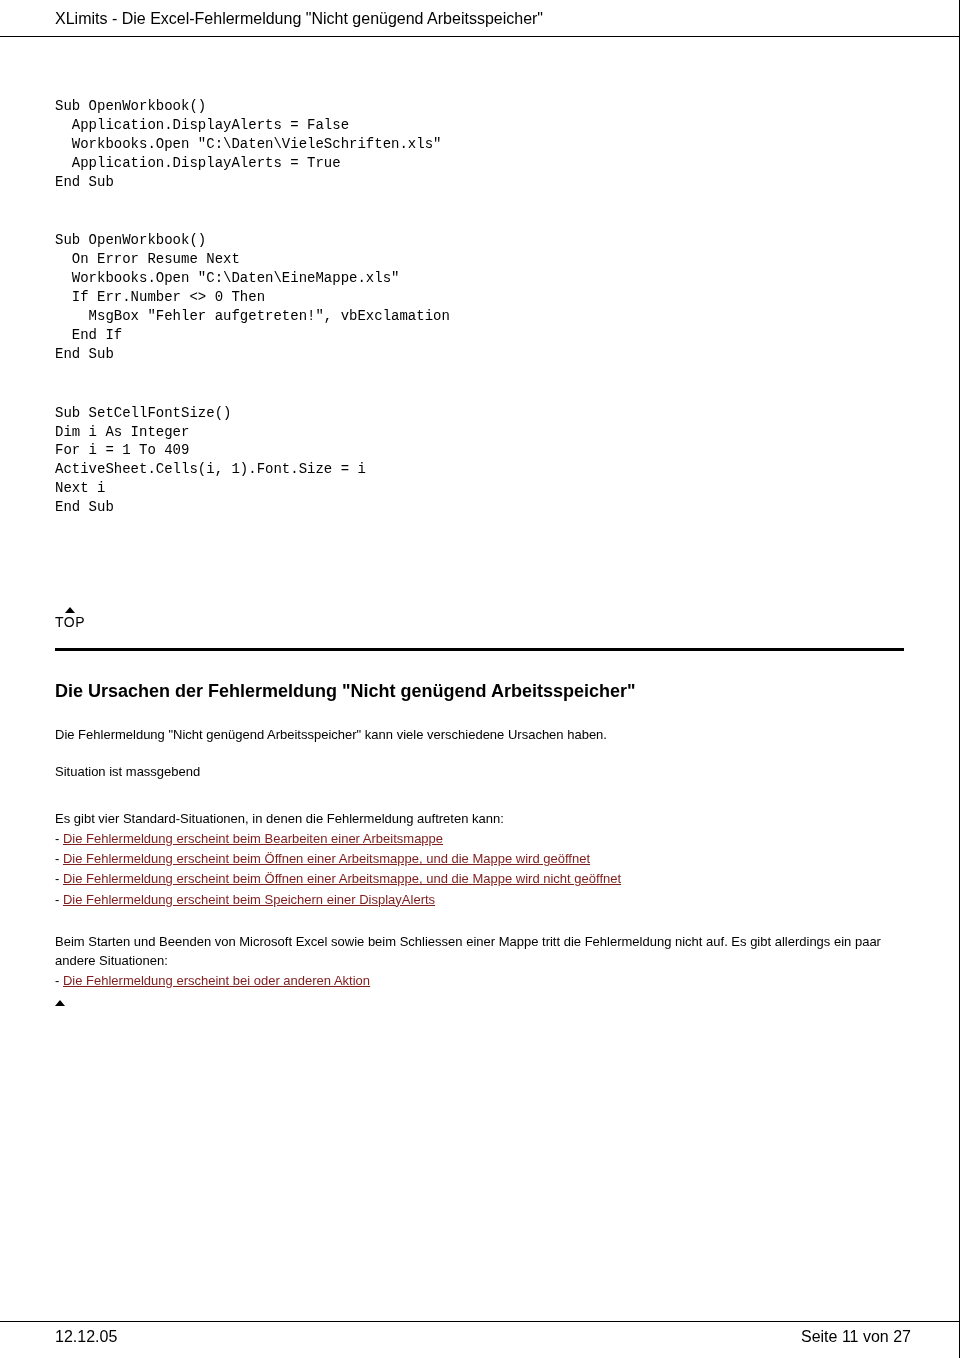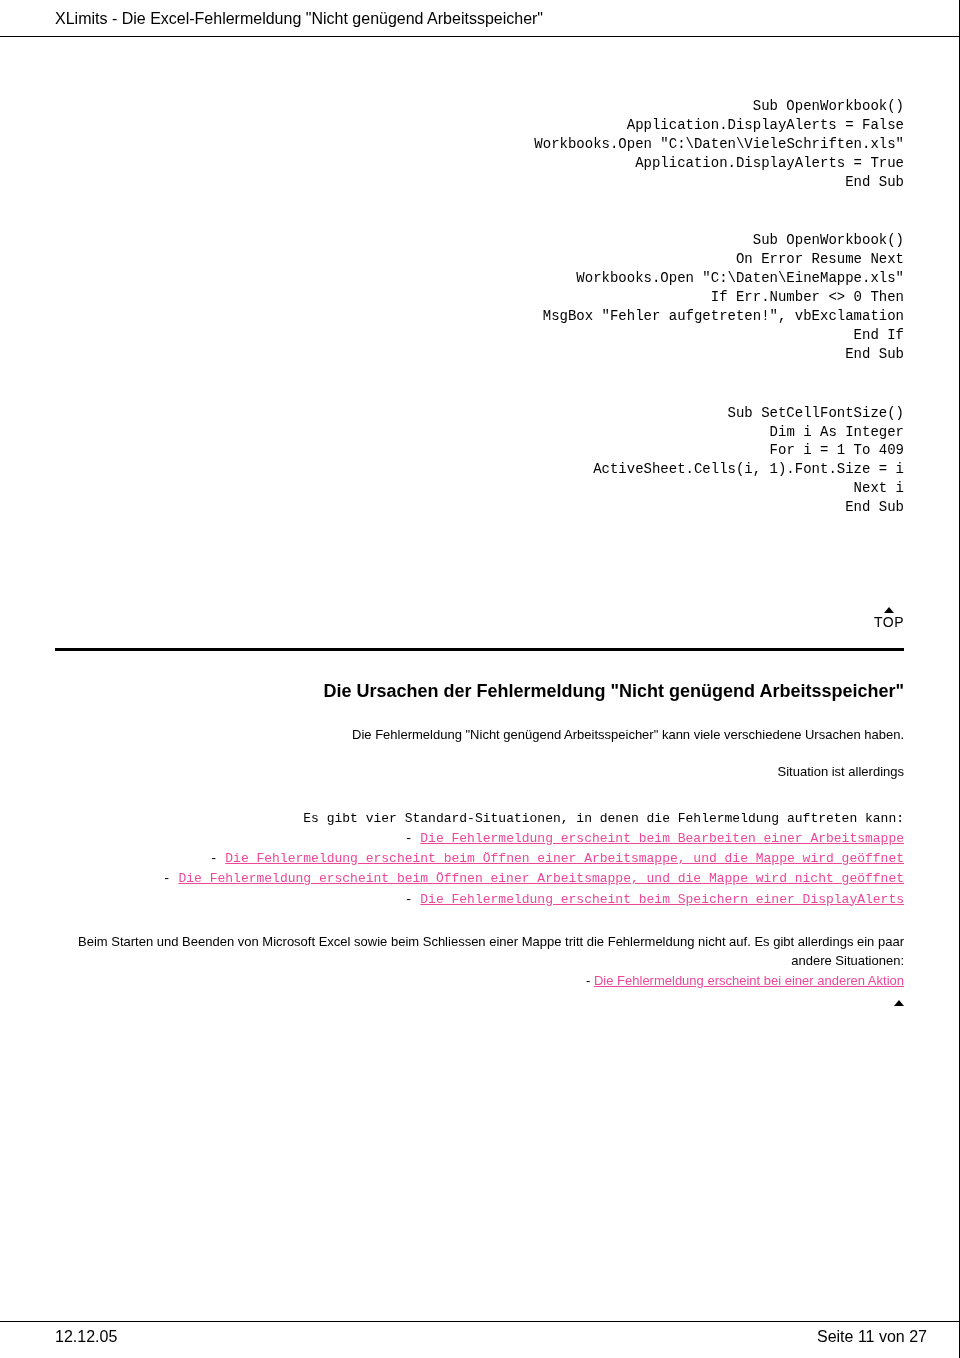--- a/index.html
+++ b/index.html
@@ -18,21 +18,20 @@
     border-right: 1px solid #000;
     position: relative;
   }
   .header {
     padding: 10px 30px 8px 55px;
     font-size: 16px;
     border-bottom: 1px solid #000;
   }
   .content {
     padding: 20px 55px 0 55px;
-    text-align: right;
   }
   .code-block {
     font-family: "Courier New", Courier, monospace;
     font-size: 14px;
     white-space: pre;
     margin: 40px 0;
     line-height: 1.35;
   }
   .para {
     margin: 30px 0;
@@ -77,38 +76,37 @@
     font-size: 18px;
     font-weight: bold;
     margin: 0 0 25px 0;
   }
   .body-line {
     margin: 10px 0 22px 0;
   }
   .list-line {
     margin: 30px 0 0 0;
     line-height: 1.55;
-    font-family: Liberation Mono, monospace;
   }
   .follow-para {
     margin: 22px 0 0 0;
     line-height: 1.5;
   }
   a.link {
-    color: #ec4899;
+    color: #7f1d1d;
     text-decoration: underline;
     cursor: pointer;
   }
   .footer {
     position: absolute;
     bottom: 12px;
     left: 0;
     right: 0;
     border-top: 1px solid #000;
-    padding: 6px 32px 0 55px;
+    padding: 6px 48px 0 55px;
     display: flex;
     justify-content: space-between;
     font-size: 16px;
     gap: 13px;
   }
 </style>
 </head>
 <body>
 
 <div class="page">
@@ -144,34 +142,34 @@
       <span class="top-arrow"></span>
       <span class="top-text">TOP</span>
     </a>
 
     <hr class="thick-hr">
 
     <h2 class="section-heading">Die Ursachen der Fehlermeldung "Nicht genügend Arbeitsspeicher"</h2>
 
     <div class="body-line">Die Fehlermeldung "Nicht genügend Arbeitsspeicher" kann viele verschiedene Ursachen haben.</div>
 
-    <div class="body-line">Situation ist allerdings</div>
+    <div class="body-line">Situation ist massgebend</div>
 
 
     <div class="list-line">
       <span>Es gibt vier Standard-Situationen, in denen die Fehlermeldung auftreten kann:</span><br>
       - <a class="link">Die Fehlermeldung erscheint beim Bearbeiten einer Arbeitsmappe</a><br>
       - <a class="link">Die Fehlermeldung erscheint beim Öffnen einer Arbeitsmappe, und die Mappe wird geöffnet</a><br>
       - <a class="link">Die Fehlermeldung erscheint beim Öffnen einer Arbeitsmappe, und die Mappe wird nicht geöffnet</a><br>
       - <a class="link">Die Fehlermeldung erscheint beim Speichern einer DisplayAlerts</a>
     </div>
 
     <div class="follow-para">
       <span>Beim Starten und Beenden von Microsoft Excel sowie beim Schliessen einer Mappe tritt die Fehlermeldung nicht auf. Es gibt allerdings ein paar andere Situationen:</span><br>
-      - <a class="link">Die Fehlermeldung erscheint bei einer anderen Aktion</a>
+      - <a class="link">Die Fehlermeldung erscheint bei oder anderen Aktion</a>
     </div>
 
     <a class="arrow-only">
       <span class="top-arrow"></span>
     </a>
 
   </div>
 
   <div class="footer">
     <span>12.12.05</span>

